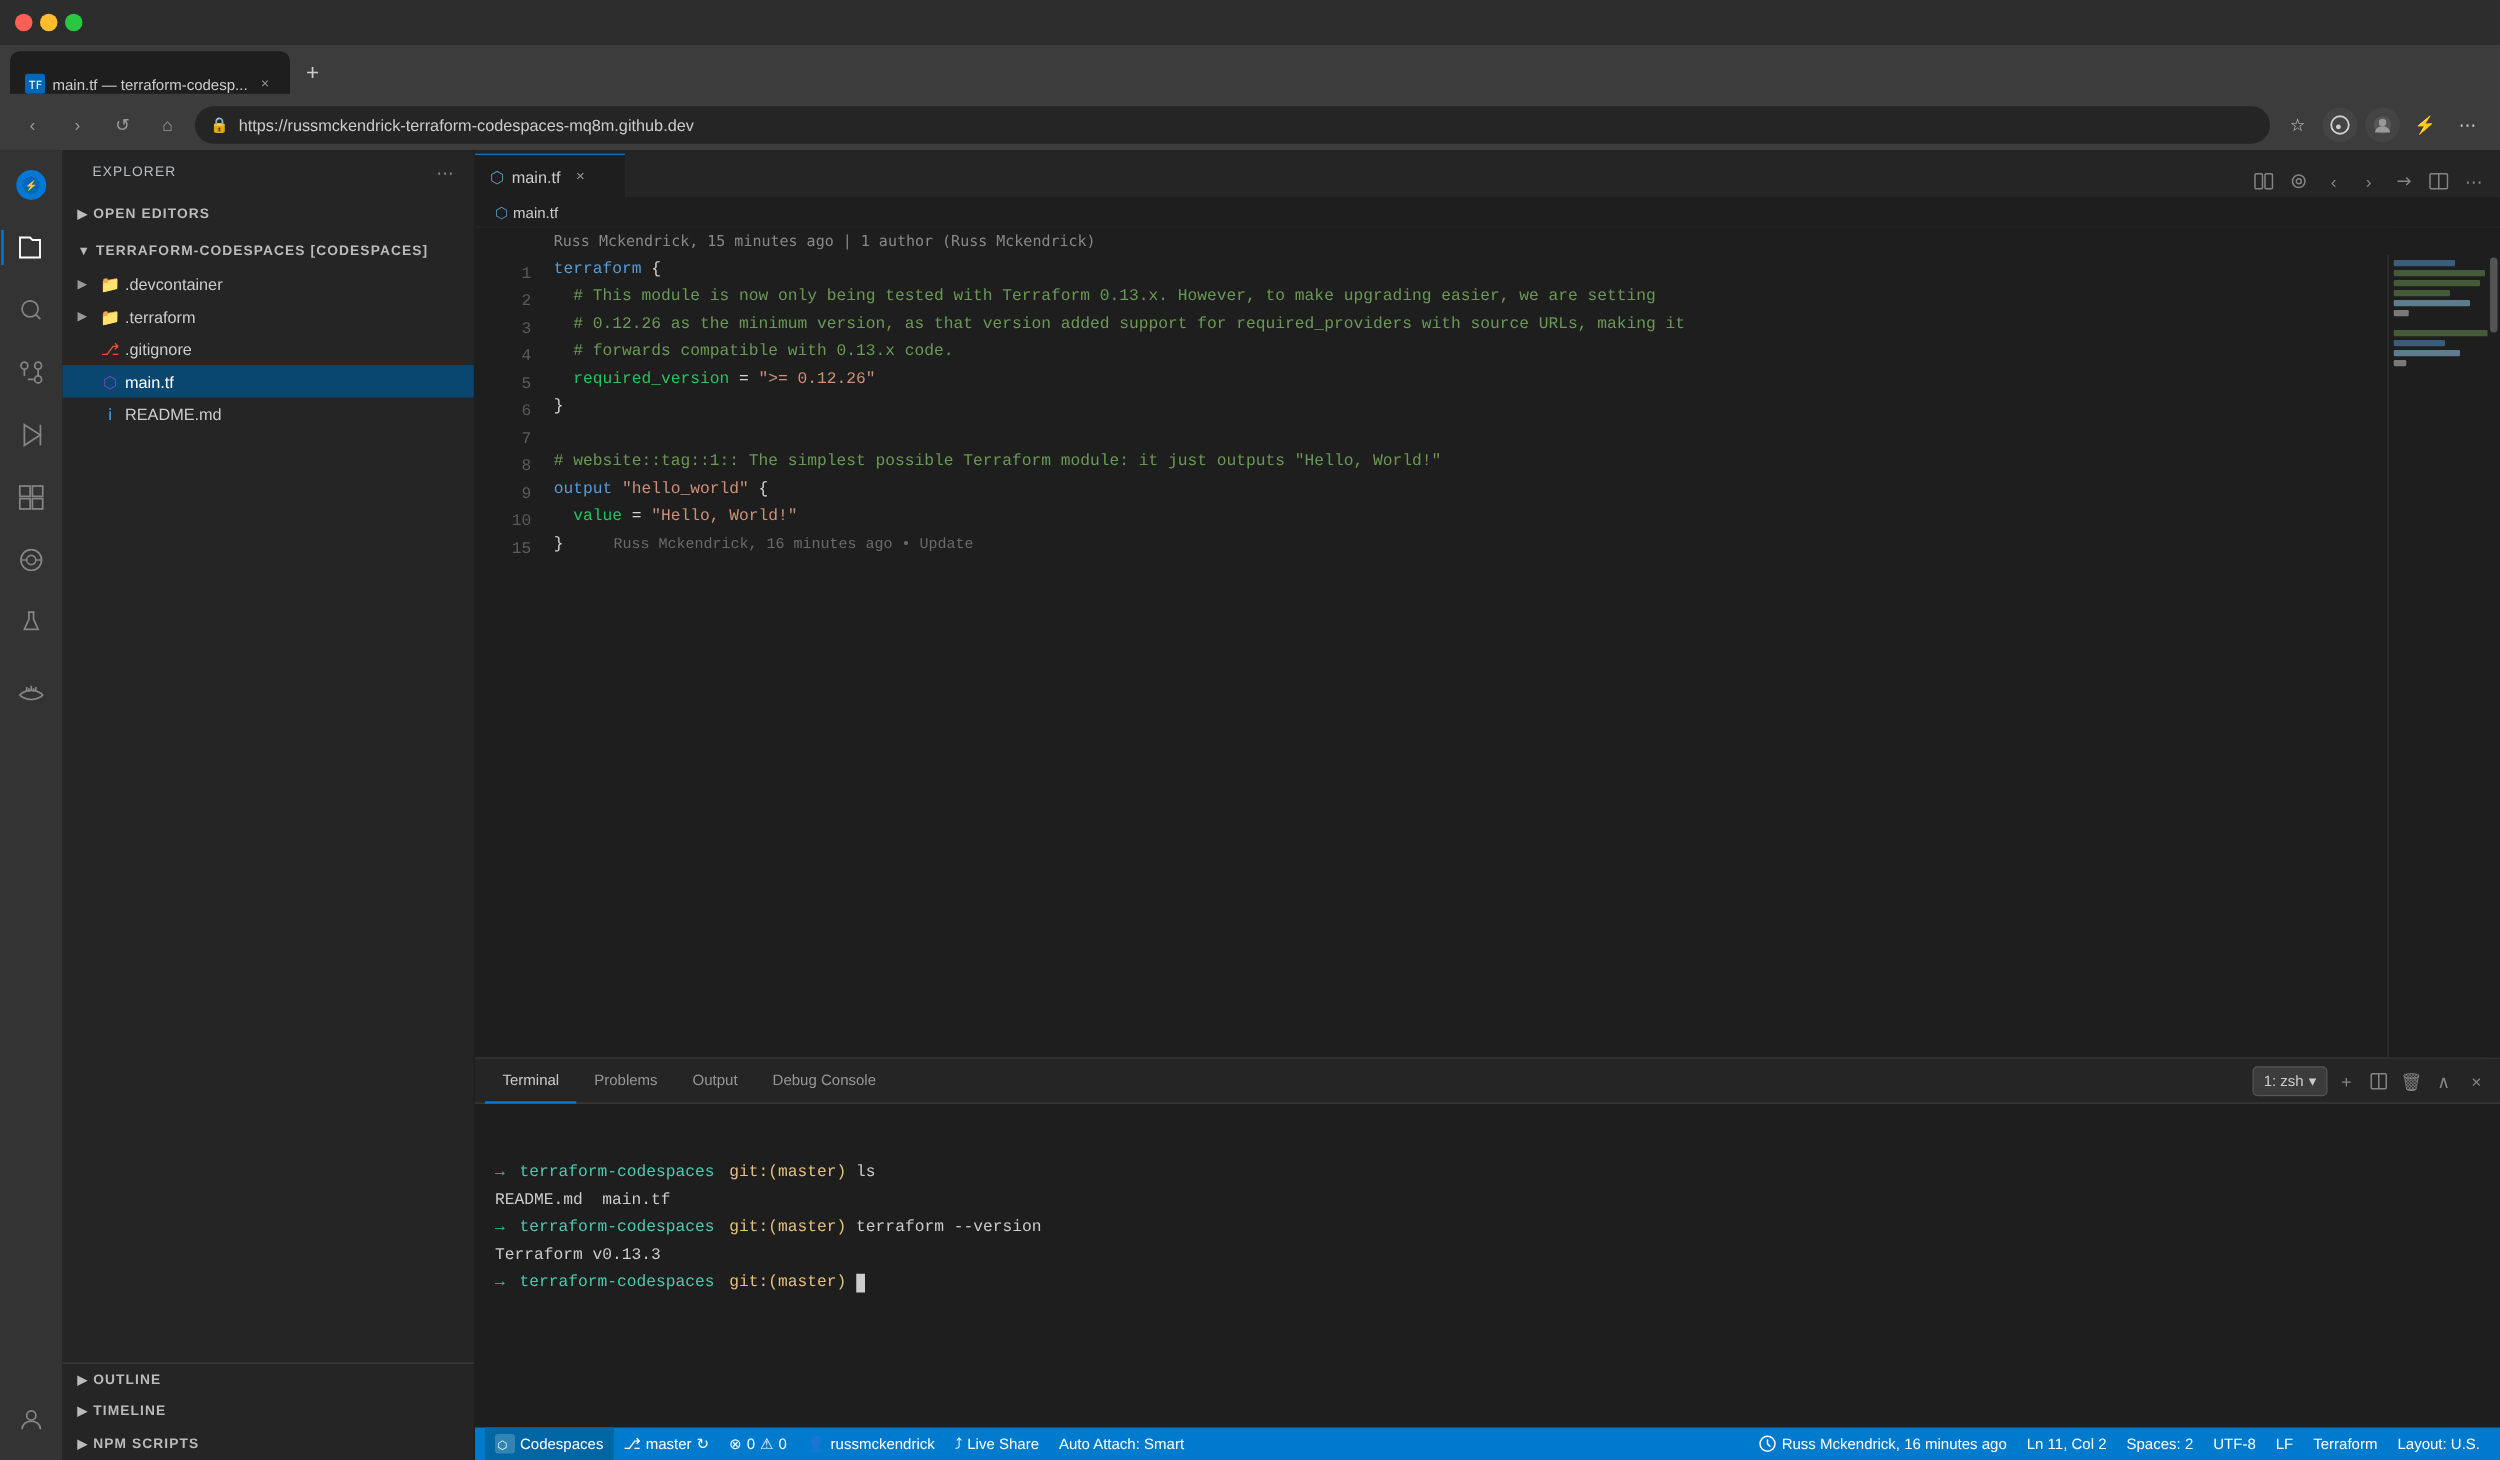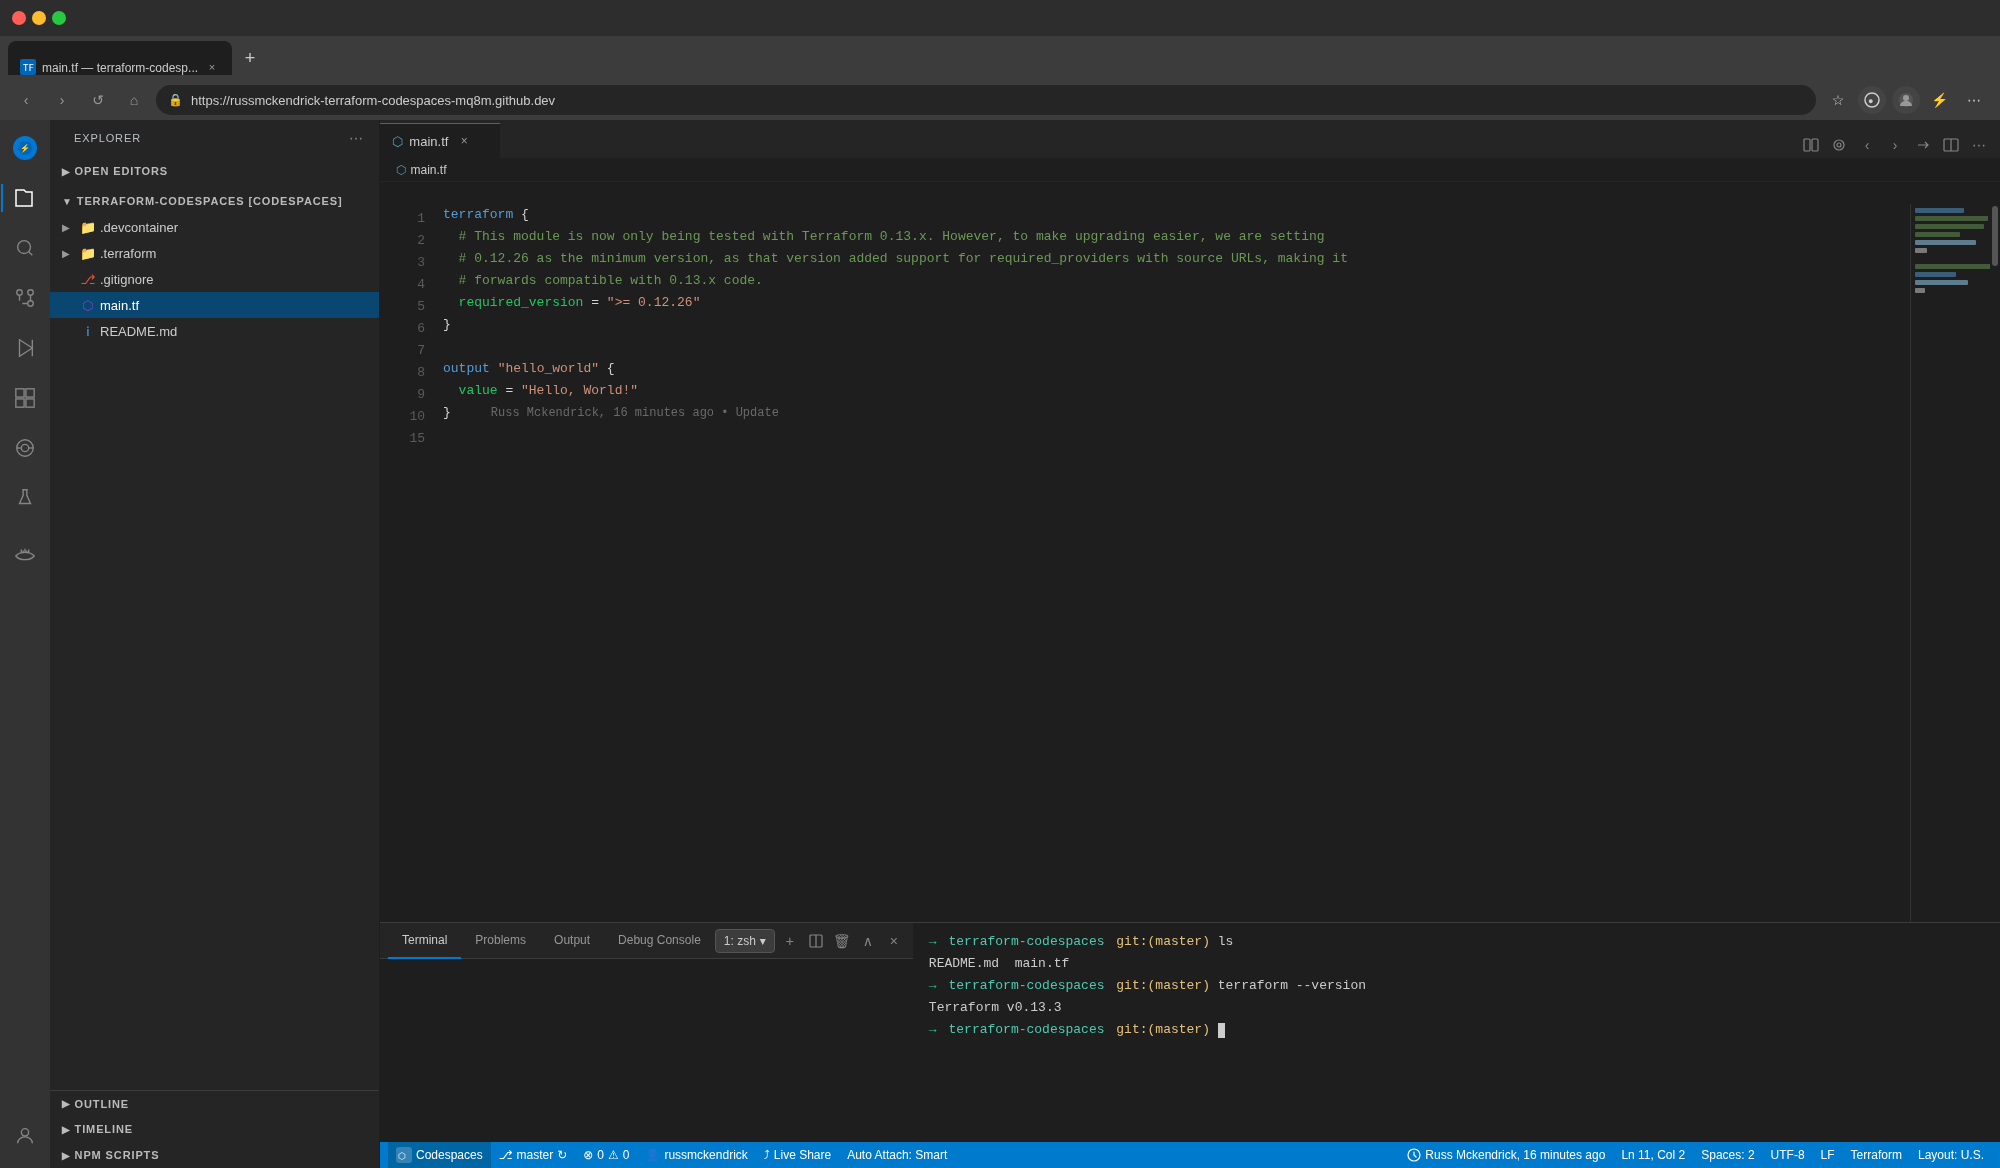--- a/index.html
+++ b/index.html
@@ -72,21 +72,21 @@
     .kw { color: #569cd6; }
     .str { color: #ce9178; }
     .comment { color: #6a9955; }
     .var { color: #22c55e; font-family: Liberation Mono, monospace; }
     .op { color: #d4d4d4; }
 
     
     .minimap { width: 90px; background: #1e1e1e; flex-shrink: 0; border-left: 1px solid #333; position: relative; }
 
     
-    .terminal-area { height: 220px; background: #1e1e1e; border-top: 1px solid #3c3c3c; display: flex; flex-shrink: 0; }
+    .terminal-area { height: 296px; background: #1e1e1e; border-top: 1px solid #3c3c3c; display: flex; flex-direction: column; flex-shrink: 0; gap: 36px; }
     .terminal-tab-bar { height: 36px; background: #252526; display: flex; align-items: center; padding: 0 8px; gap: 0; border-bottom: 1px solid #3c3c3c; }
     .terminal-tab { height: 36px; display: flex; align-items: center; padding: 0 14px; font-size: 12px; color: #969696; cursor: pointer; border-bottom: 2px solid transparent; }
     .terminal-tab.active { color: #cccccc; border-bottom: 2px solid #0078d4; }
     .terminal-toolbar { margin-left: auto; display: flex; align-items: center; gap: 4px; }
     .terminal-dropdown { background: #3c3c3c; border: 1px solid #555; border-radius: 4px; padding: 2px 8px; color: #ccc; font-size: 12px; display: flex; align-items: center; gap: 4px; height: 24px; }
     .term-btn { width: 22px; height: 22px; display: flex; align-items: center; justify-content: center; color: #858585; font-size: 14px; cursor: pointer; border-radius: 3px; }
     .terminal-content { flex: 1; padding: 8px 16px; font-family: 'Consolas', 'Courier New', monospace; font-size: 13px; line-height: 22px; overflow: hidden; }
     .term-line { white-space: pre; height: 22px; display: flex; align-items: center; gap: 0; }
     .term-prompt { color: #23d18b; font-weight: bold; }
     .term-git { color: #e5c07b; }
@@ -343,20 +343,23 @@
 
       <div class="breadcrumb">
         <span class="breadcrumb-item">
           <span style="color:#519aba;">⬡</span>
           <span>main.tf</span>
         </span>
       </div>
 
       <div class="editor-content" style="flex:1; display:flex; overflow:hidden; position:relative;">
 
+        <div style="position:absolute; top:0; left:55px; right:90px; height:22px; background:#1e1e1e; z-index:10; display:flex; align-items:center; padding-left:8px;">
+          <span style="color:#888; font-size:12px; font-family:monospace;">Russ Mckendrick, 15 minutes ago | 1 author (Russ Mckendrick)</span>
+        </div>
 
         <div style="display:flex; flex:1; padding-top:22px; overflow:hidden;">
 
           <div class="line-numbers">
             <div>1</div>
             <div>2</div>
             <div>3</div>
             <div>4</div>
             <div>5</div>
             <div>6</div>
@@ -368,20 +371,21 @@
           </div>
 
           <div class="code-area" style="flex:1; font-family:'Consolas','Courier New',monospace; font-size:13px; line-height:22px; padding-top:0;">
             <div class="code-line"><span class="kw">terraform</span><span class="op"> {</span></div>
             <div class="code-line"><span class="comment">  # This module is now only being tested with Terraform 0.13.x. However, to make upgrading easier, we are setting</span></div>
             <div class="code-line"><span class="comment">  # 0.12.26 as the minimum version, as that version added support for required_providers with source URLs, making it</span></div>
             <div class="code-line"><span class="comment">  # forwards compatible with 0.13.x code.</span></div>
             <div class="code-line"><span class="var">  required_version</span><span class="op"> = </span><span class="str">"&gt;= 0.12.26"</span></div>
             <div class="code-line"><span class="op">}</span></div>
             <div class="code-line"></div>
+            <div class="code-line"><span class="comment"># website::tag::1:: The simplest possible Terraform module: it just outputs "Hello, World!"</span></div>
             <div class="code-line"><span class="kw">output</span><span class="op"> </span><span class="str">"hello_world"</span><span class="op"> {</span></div>
             <div class="code-line"><span class="var">  value</span><span class="op"> = </span><span class="str">"Hello, World!"</span></div>
             <div class="code-line"><span class="op">}</span><span class="git-blame" style="color:#6a6a6a; font-size:12px; padding-left:40px;text-align:center;">Russ Mckendrick, 16 minutes ago • Update</span></div>
           </div>
 
           <div class="minimap">
             <div style="padding:4px; opacity:0.5;">
               <div style="height:5px; background:#569cd6; width:60%; margin-bottom:3px; border-radius:1px;"></div>
               <div style="height:5px; background:#6a9955; width:90%; margin-bottom:3px; border-radius:1px;"></div>
               <div style="height:5px; background:#6a9955; width:85%; margin-bottom:3px; border-radius:1px;"></div>

